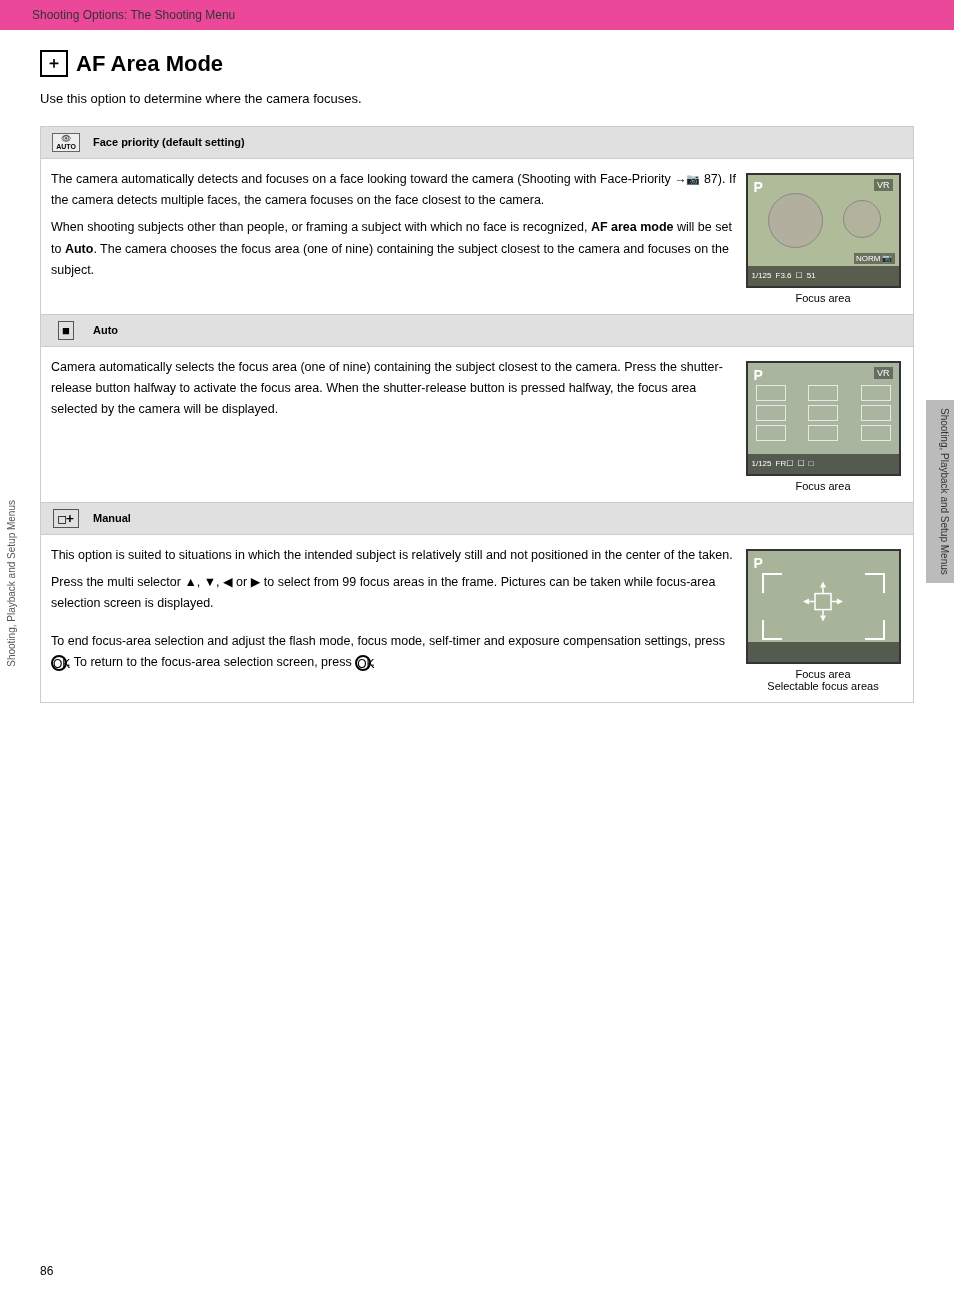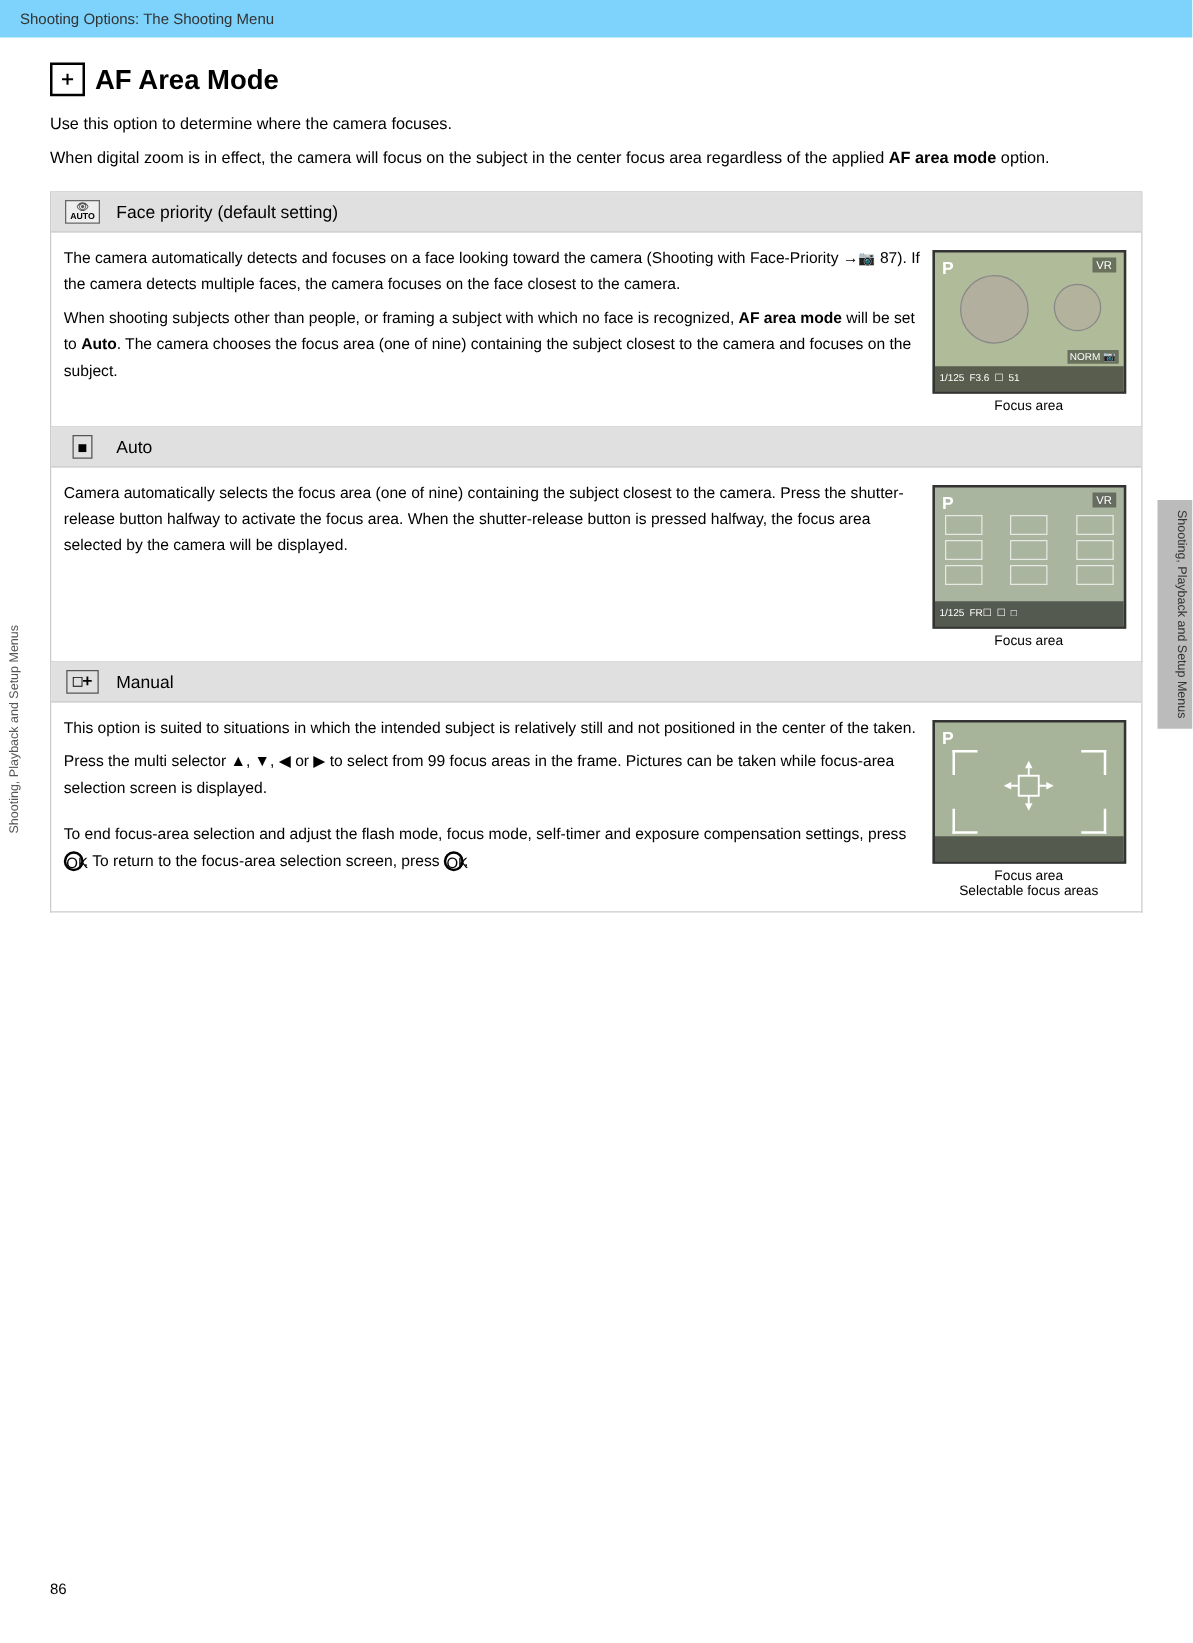--- a/index.html
+++ b/index.html
@@ -8,22 +8,22 @@
       font-size: 13px;
       background: #fff;
       color: #000;
       width: 954px;
       min-height: 1314px;
       position: relative;
     }
 
     
     .top-bar {
-      background: #7dd3fc;
-      padding: 8px 16px;
+      background: #ec4899;
+      padding: 8px 32px;
       font-size: 12px;
       color: #333;
     }
 
     
     .main-content {
       padding: 20px 40px 20px 40px;
     }
 
     
@@ -69,22 +69,22 @@
     .section-icon {
       font-size: 18px;
       font-weight: bold;
       min-width: 30px;
       display: flex;
       align-items: center;
       justify-content: center;
     }
 
     .section-title-text {
-      font-size: 14px;
-      font-weight: normal;
+      font-size: 11px;
+      font-weight: bold;
     }
 
     .section-body {
       display: flex;
       padding: 10px;
     }
 
     .section-text {
       flex: 1;
       font-size: 12.5px;
@@ -360,23 +360,20 @@
 </div>
 
 <div class="main-content">
 
   <div class="page-title">
     <span class="page-title-icon">＋</span>
     <span>AF Area Mode</span>
   </div>
 
   <p class="intro-text">Use this option to determine where the camera focuses.</p>
-  <p class="intro-text">
-    <span>When digital zoom is in effect, the camera will focus on the subject in the center focus area regardless of the applied </span><span class="bold">AF area mode</span><span> option.</span>
-  </p>
 
   <div class="section-table">
     <div class="section-header">
       <div class="section-icon">
         <div class="face-priority-icon">
           <span style="font-size:8px; color:#555;">👁</span>
           <span style="font-size:7px;">AUTO</span>
         </div>
       </div>
       <span class="section-title-text">Face priority (default setting)</span>

